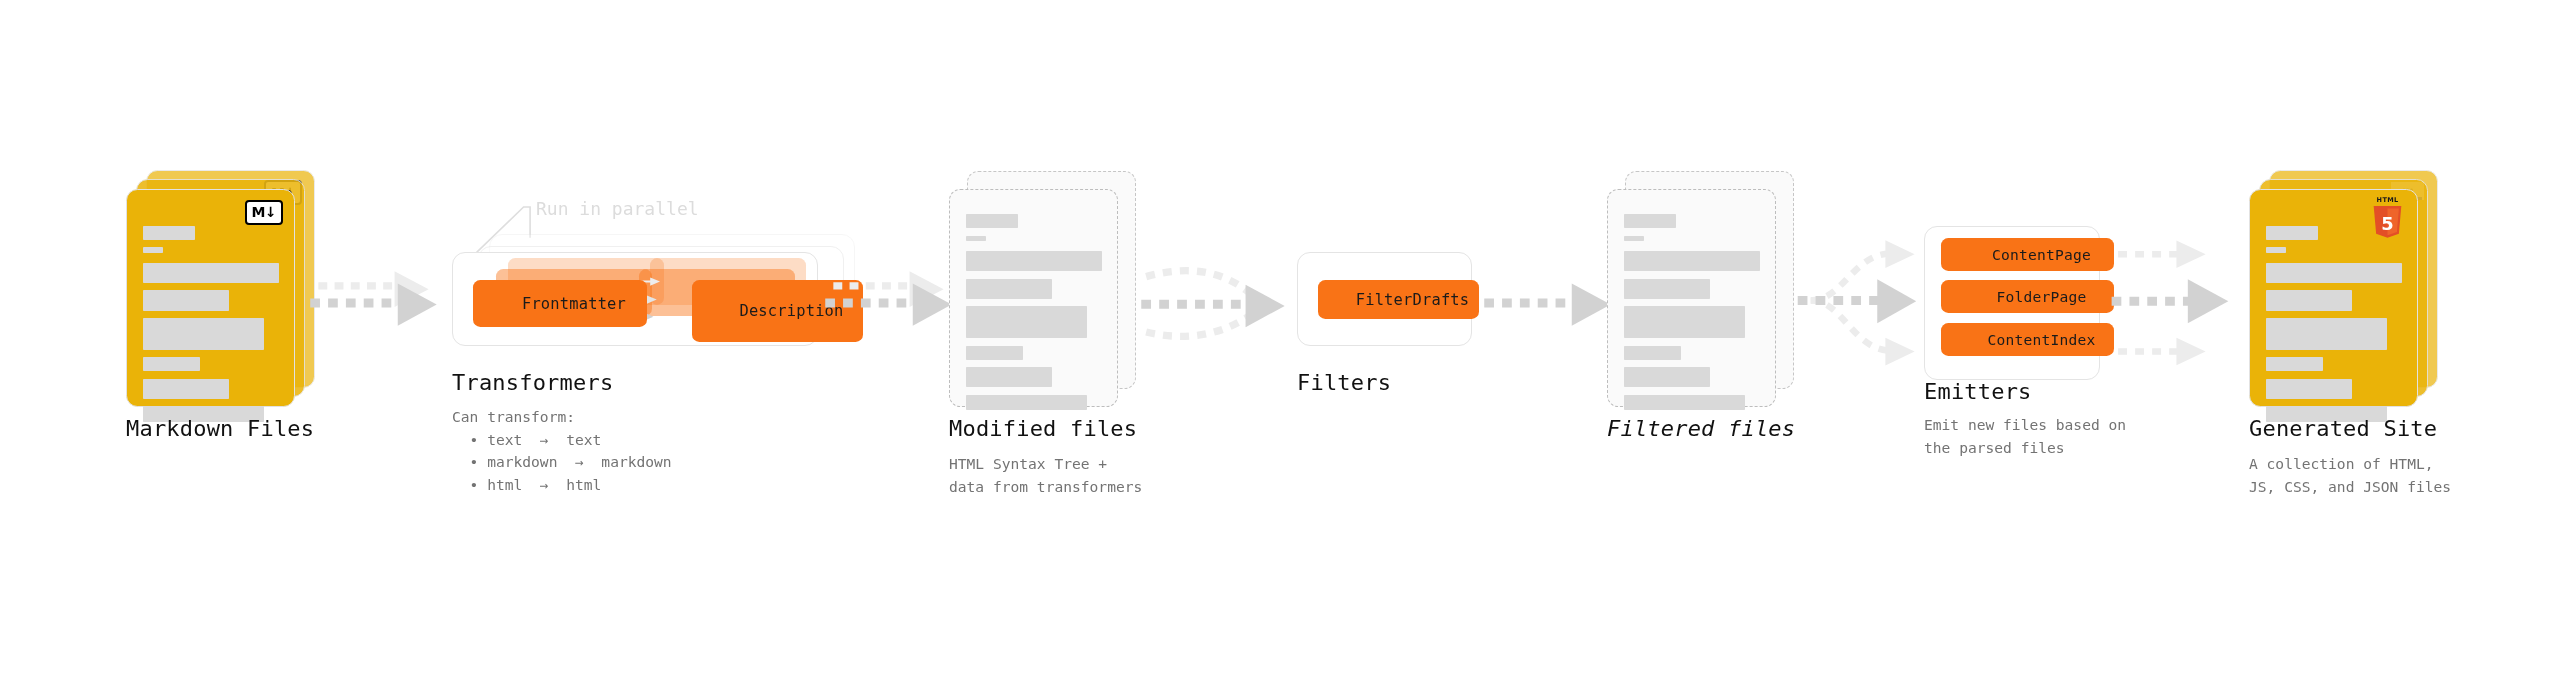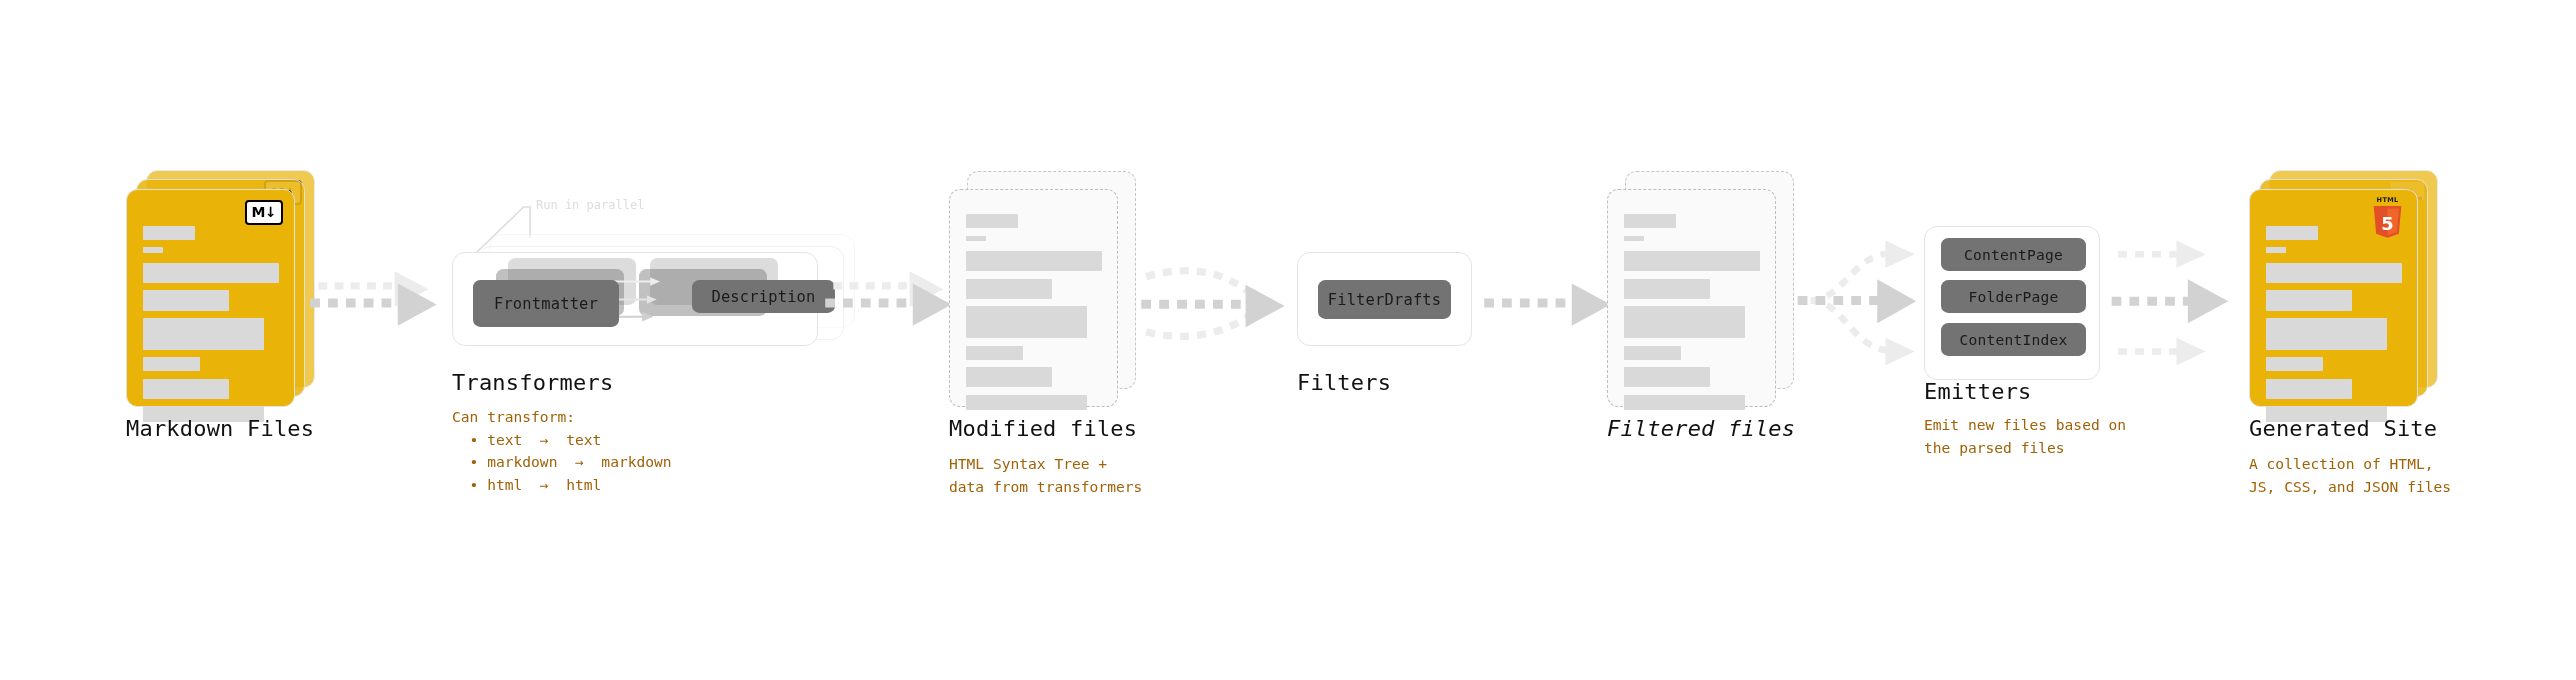--- a/index.html
+++ b/index.html
@@ -61,36 +61,36 @@
   
   .group{
     position:absolute;
     border:1.3px solid #e4e4e4;border-radius:13px;background:#ffffff;
     box-sizing:border-box;
   }
   .group-l2{opacity:.55;}
   .group-l3{opacity:.3;}
 
   .pill{
-    background:#737373;border-radius:7.3px;
+    background:#f97316;border-radius:7.3px;
     display:flex;align-items:center;justify-content:center;
-    font-size:15.4px;color:#1b1b1b;letter-spacing:0.2px;white-space:nowrap;
+    font-size:15.4px;color:#1b1b1b;letter-spacing:0.2px;white-space:nowrap;padding-left:28px;
   }
   .pill-ghost{opacity:.45;}
   .pill-ghost2{opacity:.25;}
 
   
   .title{
     position:absolute;font-size:22px;color:#111;letter-spacing:0.2px;white-space:nowrap;
   }
   .caption{
-    position:absolute;font-size:14.6px;line-height:1.55;color:#a16207;white-space:pre;
+    position:absolute;font-size:14.6px;line-height:1.55;color:#737373;white-space:pre;
   }
   .note-parallel{
-    position:absolute;font-size:12px;color:#dcdcdc;white-space:nowrap;
+    position:absolute;font-size:18px;color:#dcdcdc;white-space:nowrap;
   }
 
   
   .arrowsvg{position:absolute;overflow:visible;}
 </style>
 </head>
 <body>
 
 <div class="stage-canvas">
 
@@ -157,21 +157,21 @@
       <line x1="-4" y1="30" x2="46" y2="30" stroke="#e4e4e4" stroke-width="2.5"></line>
       <polygon points="44,25 56,30 44,35" fill="#e4e4e4"></polygon>
       <line x1="-14" y1="51" x2="40" y2="51" stroke="#cfcfcf" stroke-width="2.5"></line>
       <polygon points="38,45 52,51 38,57" fill="#cfcfcf"></polygon>
     </g>
   </svg>
 
   <div class="pill" style="position:absolute;left:473px;top:280px;width:146px;height:47px;">
     <span>Frontmatter</span>
   </div>
-  <div class="pill" style="position:absolute;left:692px;top:280px;width:143px;height:33px;">
+  <div class="pill" style="position:absolute;left:692px;top:280px;width:143px;height:62px;">
     <span>Description</span>
   </div>
 
   <div class="title" style="left:452px;top:370px;">Transformers</div>
   <div class="caption" style="left:452px;top:406px;">Can transform:
   • text  →  text
   • markdown  →  markdown
   • html  →  html</div>
 
   <svg class="arrowsvg" style="left:822px;top:268px;width:154px;height:65px;" viewBox="0 0 190 80" width="154" height="65">

